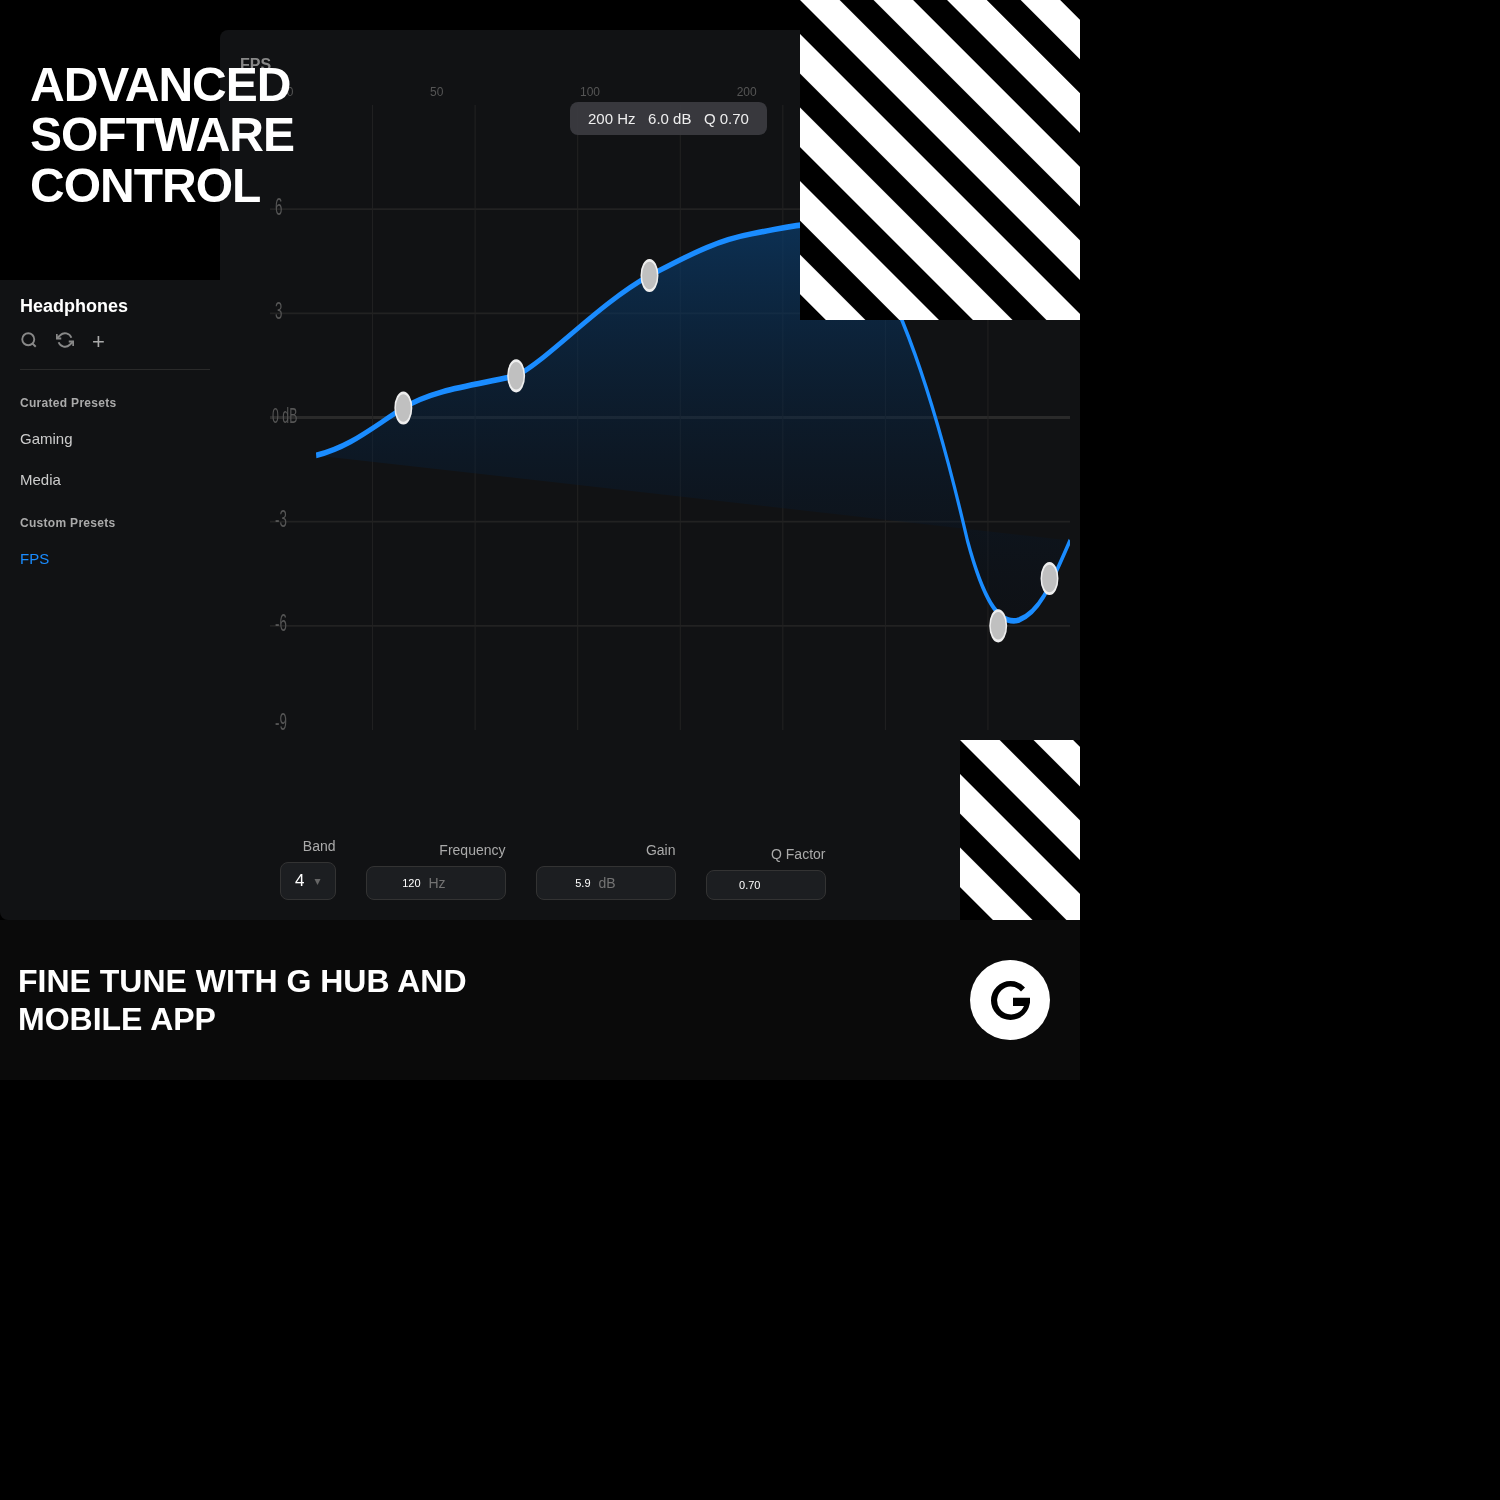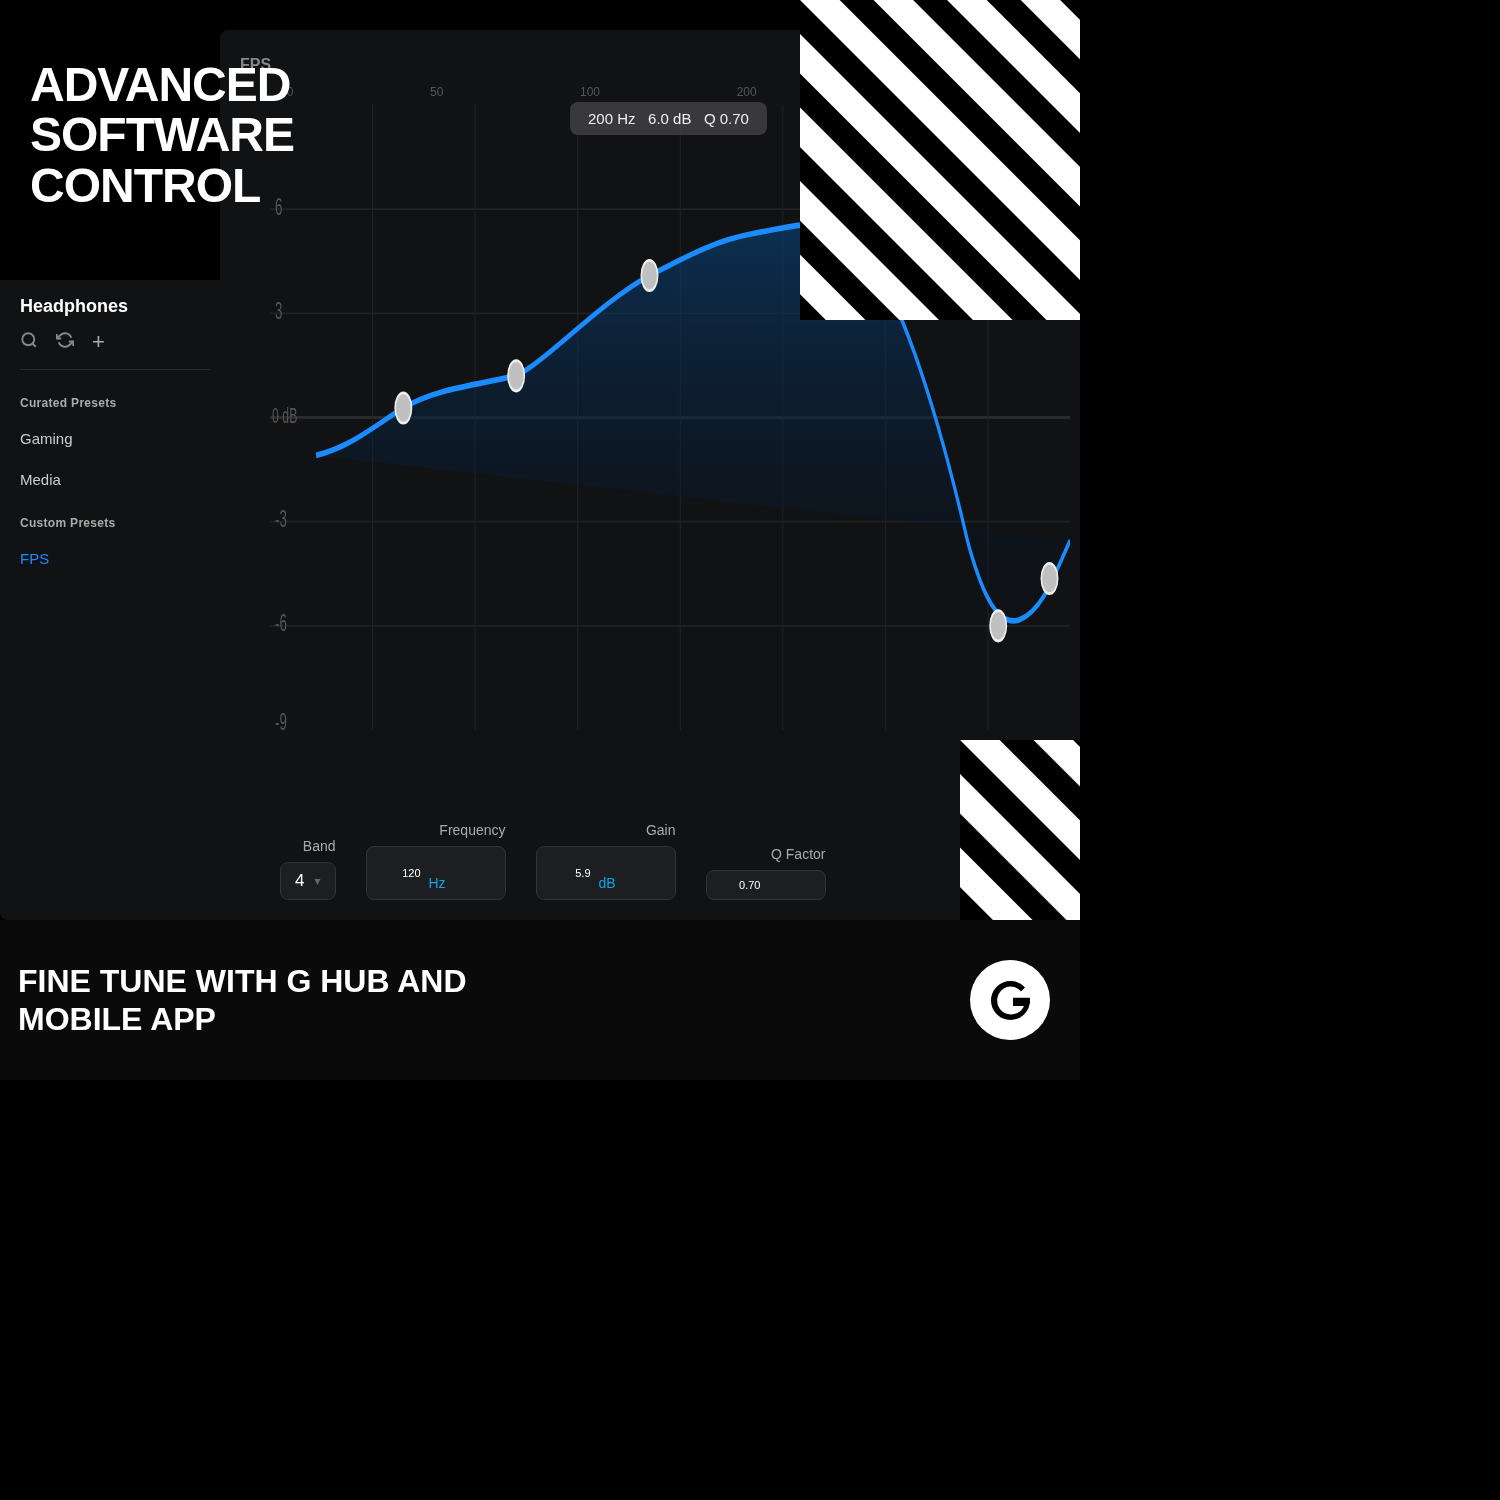--- a/index.html
+++ b/index.html
@@ -223,22 +223,21 @@
       gap: 8px;
     }
     .control-value {
       font-size: 11px;
       color: #fff;
       font-weight: 500;
       min-width: 40px;
     }
     .control-unit {
       font-size: 14px;
-      color: #0ea5e9;
-      margin-top: 20px;
+      color: #737373;
     }
     .band-select {
       background: #1c1e21;
       border: 1px solid #333;
       border-radius: 8px;
       display: flex;
       align-items: center;
       padding: 8px 14px;
       gap: 10px;
     }

